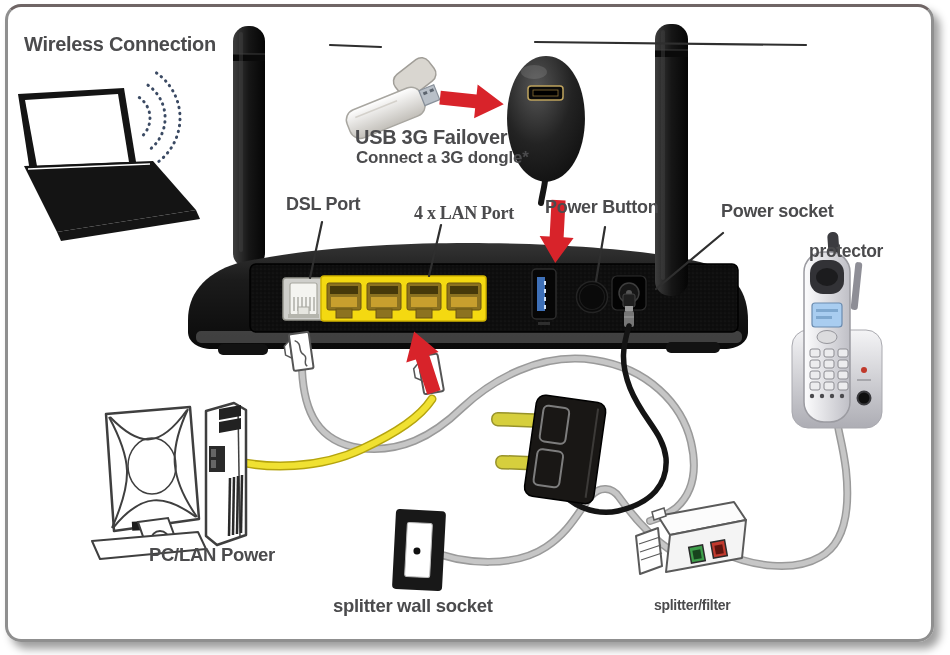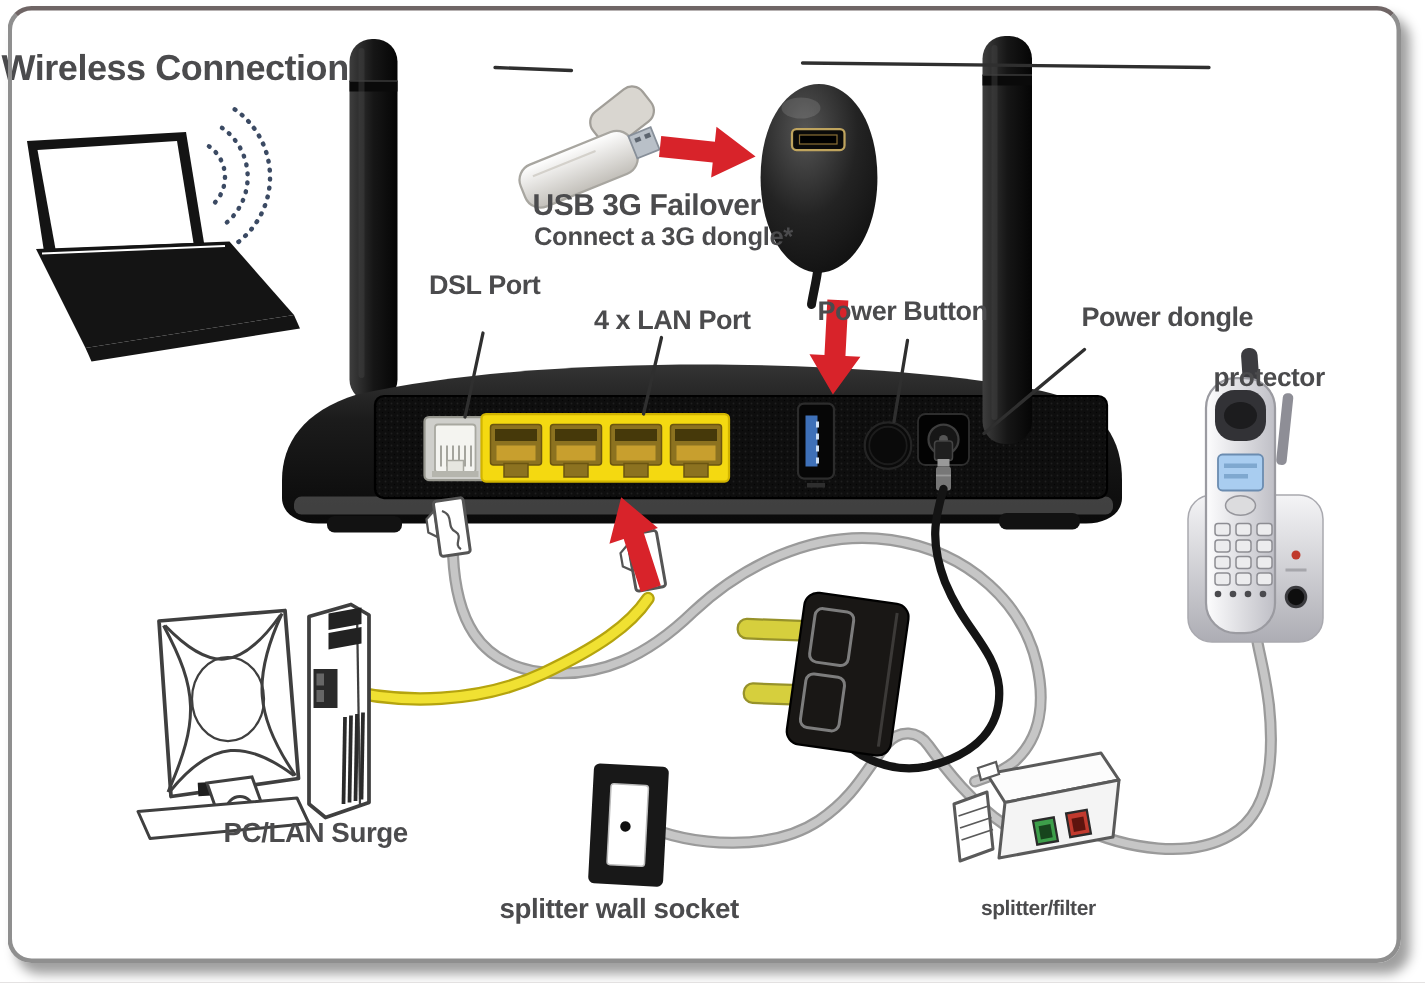--- a/index.html
+++ b/index.html
@@ -318,27 +318,27 @@
     <polygon points="440,94 476,94 476,84 504,101 476,118 476,108 440,108" fill="#d8232a"></polygon>
   </g>
   <g transform="rotate(3 557 230)">
     <polygon points="550,200 564,200 564,237 574,237 557,263 540,237 550,237" fill="#d8232a"></polygon>
   </g>
   <g transform="rotate(-18 424 362)">
     <polygon points="417,394 431,394 431,357 441,357 424,330 407,357 417,357" fill="#d8232a"></polygon>
   </g>
 </svg>
 
-<div class="lbl" style="left:1px;top:33px;font-size:24px;">Wireless Connection</div>
+<div class="lbl" style="left:24px;top:33px;font-size:20px;">Wireless Connection</div>
 <div class="lbl" style="left:355px;top:126px;font-size:20px;">USB 3G Failover</div>
 <div class="lbl small" style="left:356px;top:149px;">Connect a 3G dongle*</div>
-<div class="lbl" style="left:286px;top:181px;">DSL Port</div>
-<div class="lbl" style="left:396px;top:204px;">4 x LAN Port</div>
+<div class="lbl" style="left:286px;top:195px;">DSL Port</div>
+<div class="lbl" style="left:414px;top:204px;font-family:Liberation Serif, serif;">4 x LAN Port</div>
 <div class="lbl" style="left:545px;top:198px;">Power Button</div>
-<div class="lbl" style="left:721px;top:202px;">Power dongle</div>
+<div class="lbl" style="left:721px;top:202px;">Power socket</div>
 <div class="lbl" style="left:809px;top:242px;font-size:17.5px;">protector</div>
-<div class="lbl" style="left:149px;top:545px;font-size:18.5px;">PC/LAN Surge</div>
+<div class="lbl" style="left:149px;top:545px;font-size:18.5px;">PC/LAN Power</div>
 <div class="lbl" style="left:333px;top:596px;font-size:18.5px;">splitter wall socket</div>
 <div class="lbl" style="left:654px;top:598px;font-size:14px;">splitter/filter</div>
 
 <div class="frame"></div>
 
 </div>
 
 </body></html>

